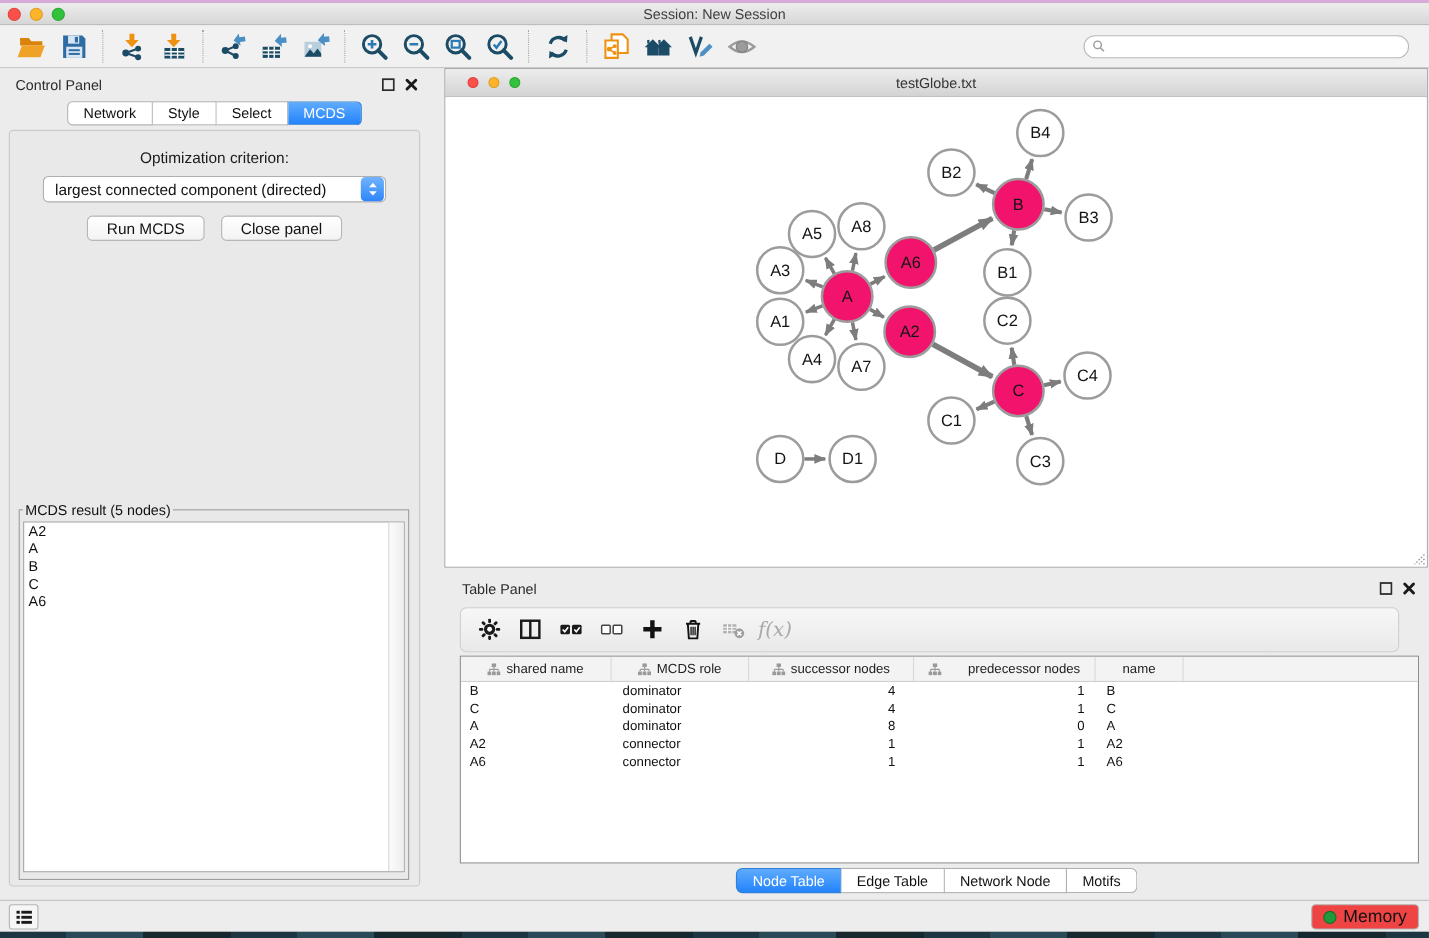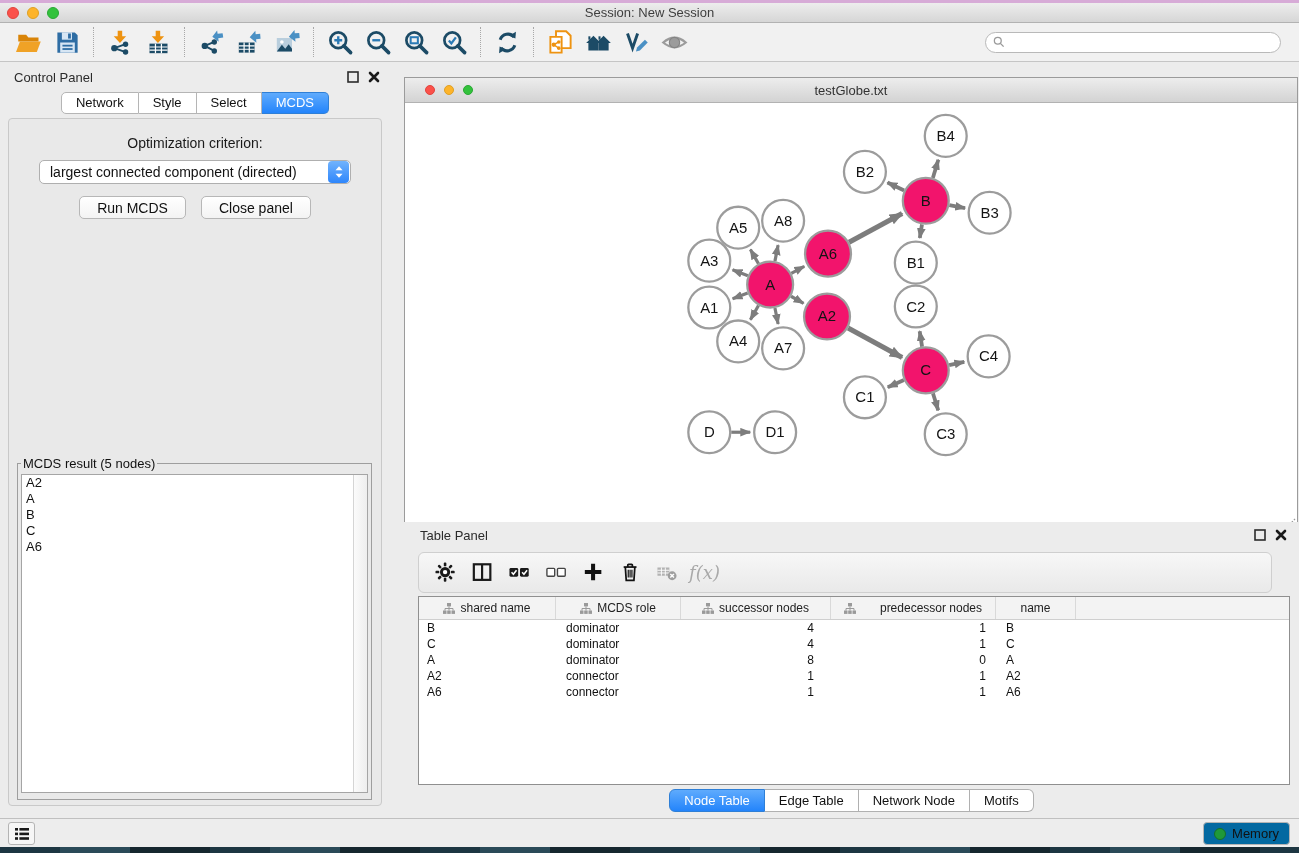--- a/index.html
+++ b/index.html
@@ -59,21 +59,21 @@
     border:1px solid #9e9e9e; padding:0; }
   .result-fieldset legend { font-size:13px; color:#111; margin-left:3px; padding:0 2px; }
   .result-list { position:absolute; left:3px; right:3px; top:3px; bottom:6px; background:#fff;
     border:1px solid #a5a5a5; overflow:hidden; }
   .result-scrollbar { position:absolute; top:0; bottom:0; right:0; width:14px;
     background:linear-gradient(90deg,#fbfbfb,#eeeeee); border-left:1px solid #d5d5d5; }
   .result-item { font-size:13px; color:#111; line-height:16px; padding-left:4px; }
 
   
   .network-window { position:absolute; left:404px; right:1px; top:62px; height:454px;
-    border:1px solid #9b9b9b; background:#fff;margin-top:15px; }
+    border:1px solid #9b9b9b; background:#fff; }
   .nw-titlebar { position:relative; height:25px; background:linear-gradient(#ededed,#d3d3d3);
     border-bottom:1px solid #b2b2b2; display:flex; align-items:center; }
   .nw-traffic { display:flex; gap:9px; margin-left:20px; }
   .nw-traffic .light { width:10px; height:10px; }
   .nw-title { position:absolute; left:0; right:0; text-align:center; font-size:13px; color:#333; }
   .nw-canvas { position:absolute; top:26px; left:0; right:0; bottom:0; background:#fff; }
   .nw-canvas svg.graph { width:100%; height:100%; display:block; }
   .resize-grip { position:absolute; right:1px; bottom:1px; width:14px; height:14px; }
 
   
@@ -103,23 +103,23 @@
   .tp-tab.first { border-left:1px solid #b0b0b0; border-radius:6px 0 0 6px; }
   .tp-tab.last { border-radius:0 6px 6px 0; }
   .tp-tab.active { background:linear-gradient(#5fabfd,#2384fb); border-color:#2f7fd6; color:#fff; }
 
   
   .statusbar { position:absolute; left:0; right:0; bottom:6px; height:29px; background:#ededed;
     border-top:1px solid #c0c0c0; }
   .list-btn { position:absolute; left:8px; top:3px; width:27px; height:23px; background:#f6f6f6;
     border:1px solid #b4b4b4; border-radius:3px; display:flex; align-items:center; justify-content:center; cursor:pointer; }
   .list-btn svg { width:16px; height:14px; }
-  .memory-btn { position:absolute; right:9px; top:3px; height:23px; background:#0369a1;
+  .memory-btn { position:absolute; right:9px; top:3px; height:23px; background:#ef4444;
     border:1px solid #b4b4b4; border-radius:4px; display:flex; align-items:center; gap:6px;
-    padding:0 10px; font-size:13px; color:#111; cursor:pointer; font-family:inherit; }
+    padding:0 10px; font-size:16px; color:#111; cursor:pointer; font-family:inherit; }
   .mem-dot { width:12px; height:12px; border-radius:50%; background:#1f9939; border:1px solid #157028; }
   .desktop-strip { position:absolute; left:0; right:0; bottom:0; height:6px;
     background:repeating-linear-gradient(90deg,#1d3642 0 60px,#2a4a58 60px 130px,#16272f 130px 210px); }
 </style>
 </head>
 <body>
 
 <div class="app">
   <div class="top-strip"></div>
 

